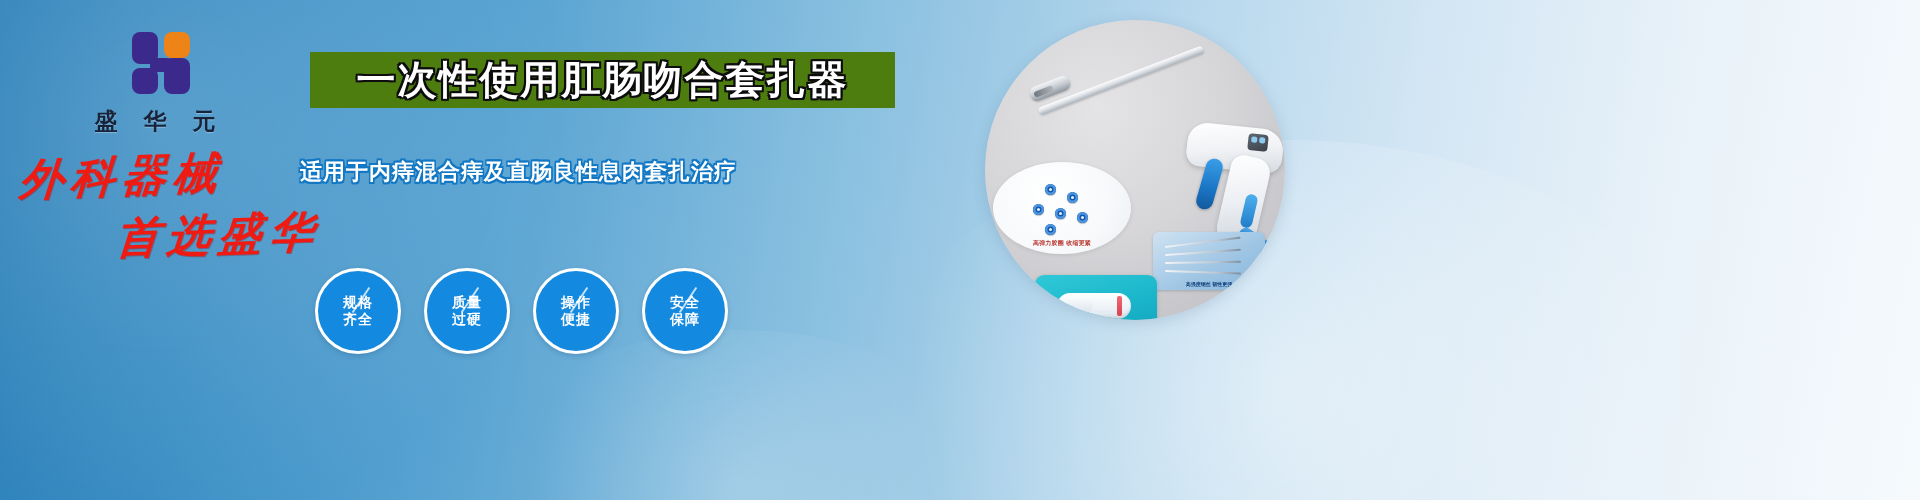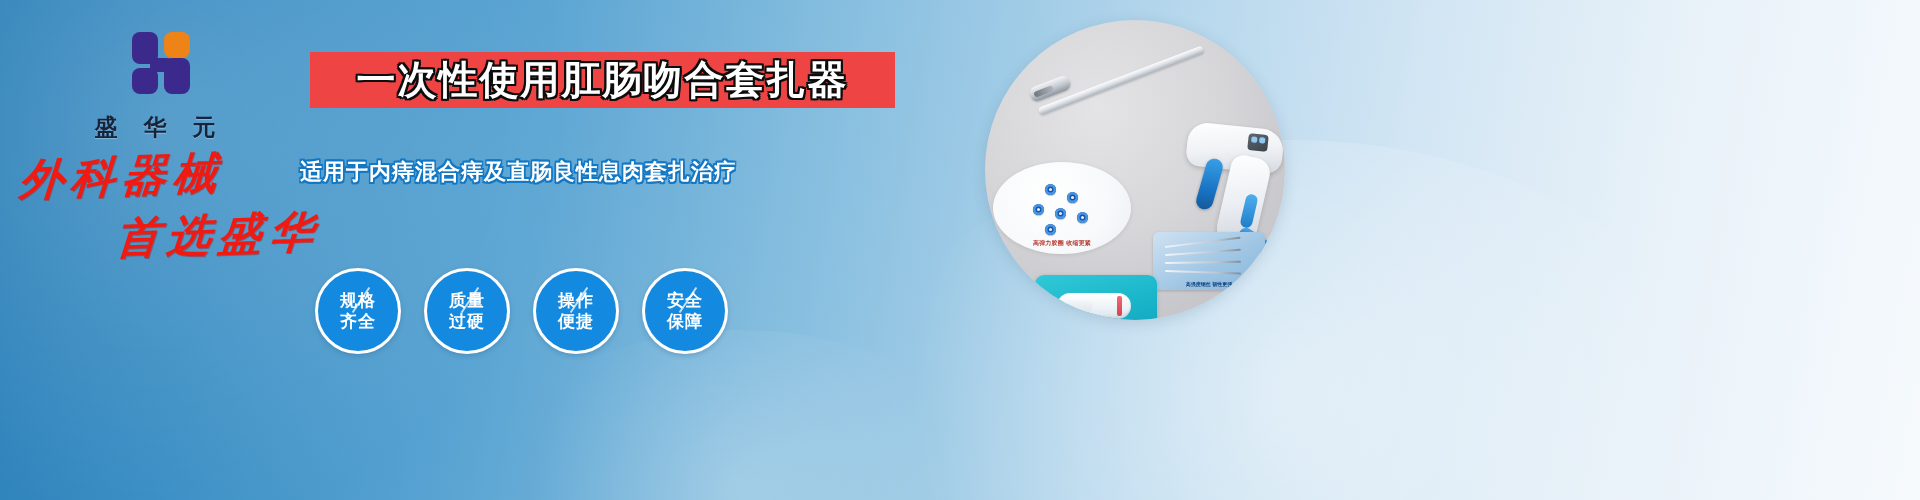--- a/index.html
+++ b/index.html
@@ -30,21 +30,20 @@
     position:absolute; left:480px; top:330px;
     width:520px; height:320px; border-radius:50%;
     background:radial-gradient(circle at 50% 50%, rgba(255,255,255,.25), rgba(255,255,255,0) 68%);
     pointer-events:none;
   }
 
   
   .logo-block { position:absolute; left:60px; top:28px; width:190px; text-align:center; }
   .logo-mark { width:86px; height:78px; margin:0 auto; position:relative; }
   .logo-name {
-    margin-top:6px;
     font-family:"DejaVu Sans", sans-serif;
     font-size:23px; font-weight:700; color:#17233a;
     letter-spacing:9px; text-indent:9px;
     text-shadow:0 1px 1px rgba(255,255,255,.30);
   }
 
   
   .calli { position:absolute; left:20px; top:152px; width:340px; }
   .calli-line {
     font-family:"DejaVu Serif", serif;
@@ -54,21 +53,21 @@
     text-shadow:1px 1px 0 rgba(160,0,0,.35);
     white-space:nowrap;
   }
   .calli-line.l1 { transform:skewX(-6deg) rotate(-2deg); }
   .calli-line.l2 { margin-top:16px; margin-left:96px; transform:skewX(-6deg) rotate(-2deg); }
 
   
   .title-bar {
     position:absolute; left:310px; top:52px;
     width:585px; height:56px;
-    background:#ef4444;
+    background:#4d7c0f;
     display:flex; align-items:center; justify-content:center;
   }
   .title-text {
     font-family:"DejaVu Sans", sans-serif;
     font-size:39px; font-weight:700; color:#ffffff;
     letter-spacing:2px; white-space:nowrap;
     text-shadow:
       2px 0 0 #0d0d0d, -2px 0 0 #0d0d0d,
       0 2px 0 #0d0d0d, 0 -2px 0 #0d0d0d,
       2px 2px 0 #0d0d0d, -2px 2px 0 #0d0d0d,
@@ -102,21 +101,21 @@
   }
   .badge::after {
     content:""; position:absolute;
     left:52%; top:18%;
     width:2px; height:30px;
     background:rgba(255,255,255,.75);
     transform:rotate(34deg);
   }
   .badge span {
     font-family:"DejaVu Sans", sans-serif;
-    font-size:17px; font-weight:700; color:#ffffff;
+    font-size:14px; font-weight:700; color:#ffffff;
     line-height:1.22; letter-spacing:1px;
     position:relative; z-index:2;
   }
 
   
   .photo {
     position:absolute; left:985px; top:20px;
     width:300px; height:300px; border-radius:50%;
     background:radial-gradient(circle at 38% 30%, #e4e4e6 0%, #d6d6d9 45%, #c9c9cd 72%, #bdbdc2 100%);
     overflow:hidden;

